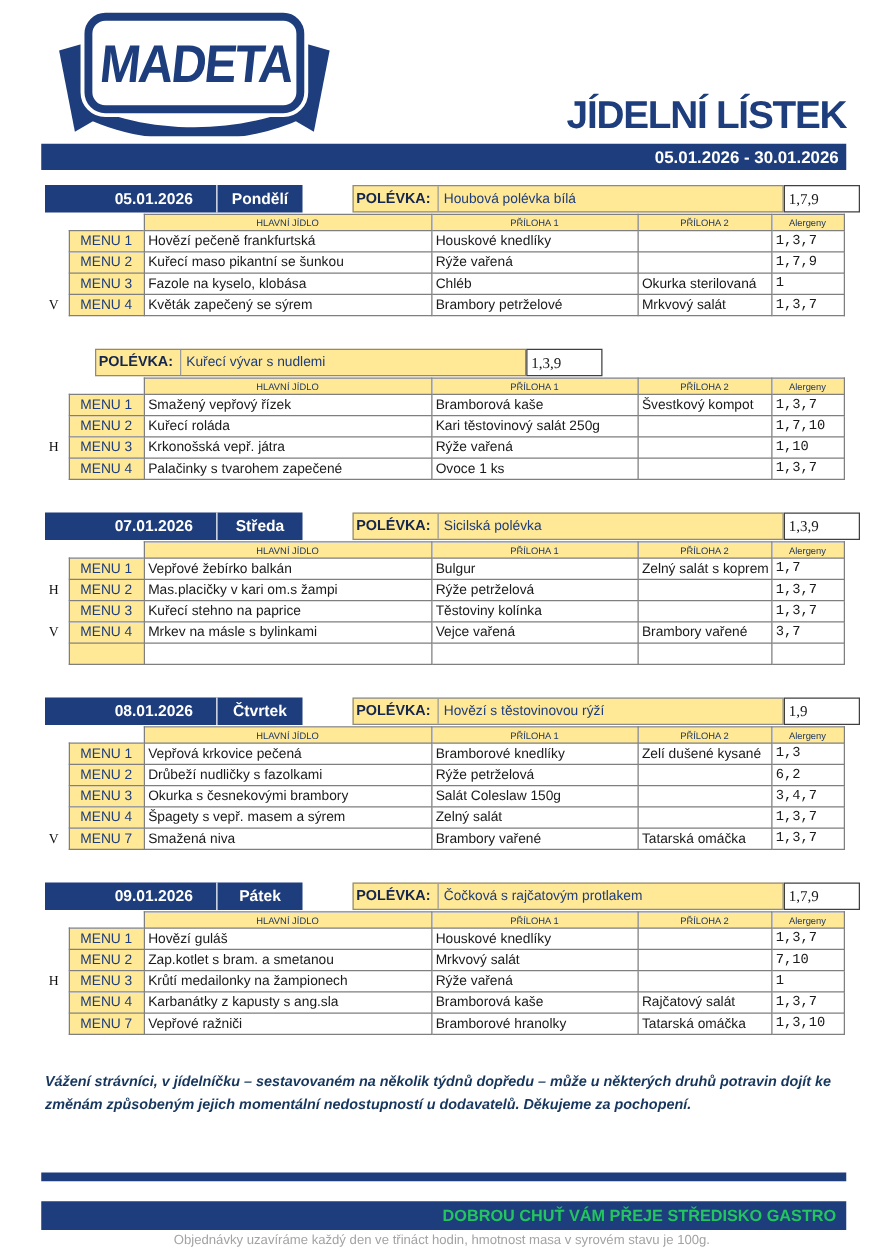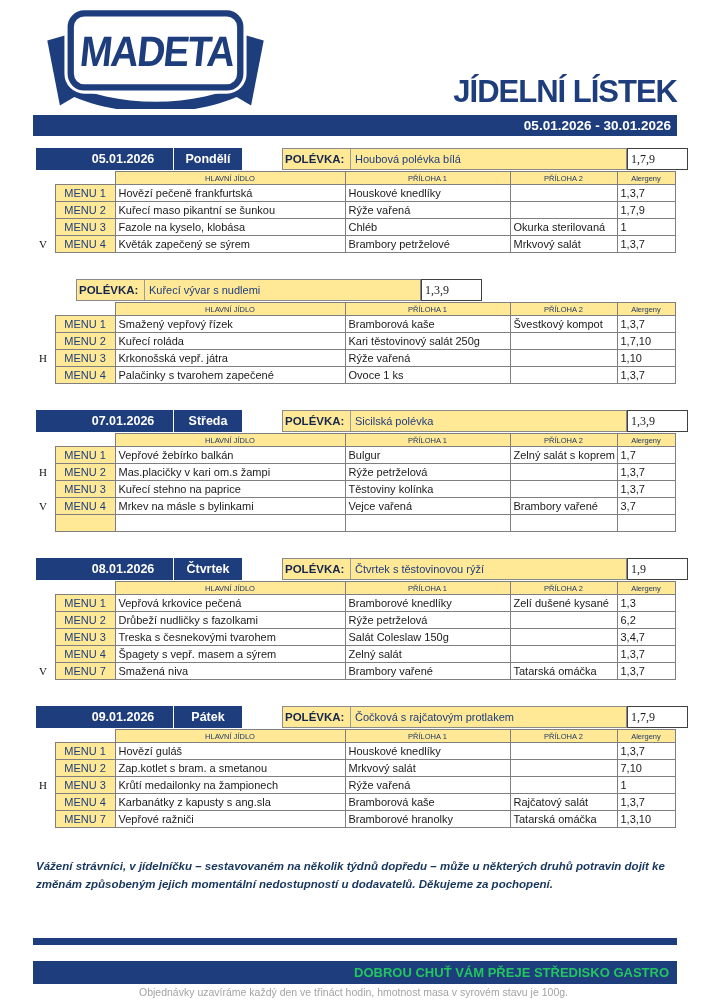--- a/index.html
+++ b/index.html
@@ -55,21 +55,21 @@
     font-family:"Liberation Serif",serif;font-size:12px;color:#111;text-align:left;padding-left:0;
   }
   .hcell{
     background:#ffe896;font-size:7.5px !important;font-weight:normal;
     color:#1f3864;text-align:center !important;padding:0 !important;
   }
   .menucell{
     background:#ffe896;color:#1e3d7c;font-weight:bold;text-align:center !important;
     padding:0 !important;font-size:11px;
   }
-  .allergcell{font-family:Liberation Sans, sans-serif;font-size:11.5px;}
+  .allergcell{font-family:Liberation Mono, monospace;font-size:11.5px;}
   
   .note{
     margin:30px 0 0 36px;width:630px;color:#17365d;font-weight:bold;font-style:italic;
     font-size:11.5px;line-height:1.55;
   }
   .rule{position:absolute;left:33px;top:938px;width:644px;height:7px;background:#1e3d7c;}
   .gastro{
     position:absolute;left:33px;top:961px;width:644px;height:23px;background:#1e3d7c;
     color:#22c55e;font-weight:bold;font-size:13px;line-height:23px;text-align:right;
     padding-right:8px;box-sizing:border-box;white-space:nowrap;
@@ -310,21 +310,21 @@
     </div>
     <div class="day-block">
     <div class="day-top">
       <div class="day-bar">
         <span class="day-date">08.01.2026</span>
         <span class="day-name">Čtvrtek</span>
       </div>
       <div class="soup-row">
         <div class="soup-yellow">
           <span class="soup-label">POLÉVKA:</span>
-          <span class="soup-name">Čtvrtek s těstovinovou rýží</span>
+          <span class="soup-name">Hovězí s těstovinovou rýží</span>
         </div>
         <span class="soup-allerg">1,9</span>
       </div>
     </div>
     <table class="menu-table">
       <colgroup>
         <col style="width:19px">
           <col style="width:60px">
           <col style="width:230px">
         <col style="width:165px">
@@ -353,21 +353,21 @@
       <td class="flagcell"></td>
       <td class="menucell">MENU 2</td>
       <td>Drůbeží nudličky s fazolkami</td>
       <td>Rýže petrželová</td>
       <td></td>
       <td class="allergcell">6,2</td>
     </tr>
     <tr>
       <td class="flagcell"></td>
       <td class="menucell">MENU 3</td>
-      <td>Treska s česnekovými tvarohem</td>
+      <td>Okurka s česnekovými brambory</td>
       <td>Salát Coleslaw 150g</td>
       <td></td>
       <td class="allergcell">3,4,7</td>
     </tr>
     <tr>
       <td class="flagcell"></td>
       <td class="menucell">MENU 4</td>
       <td>Špagety s vepř. masem a sýrem</td>
       <td>Zelný salát</td>
       <td></td>

